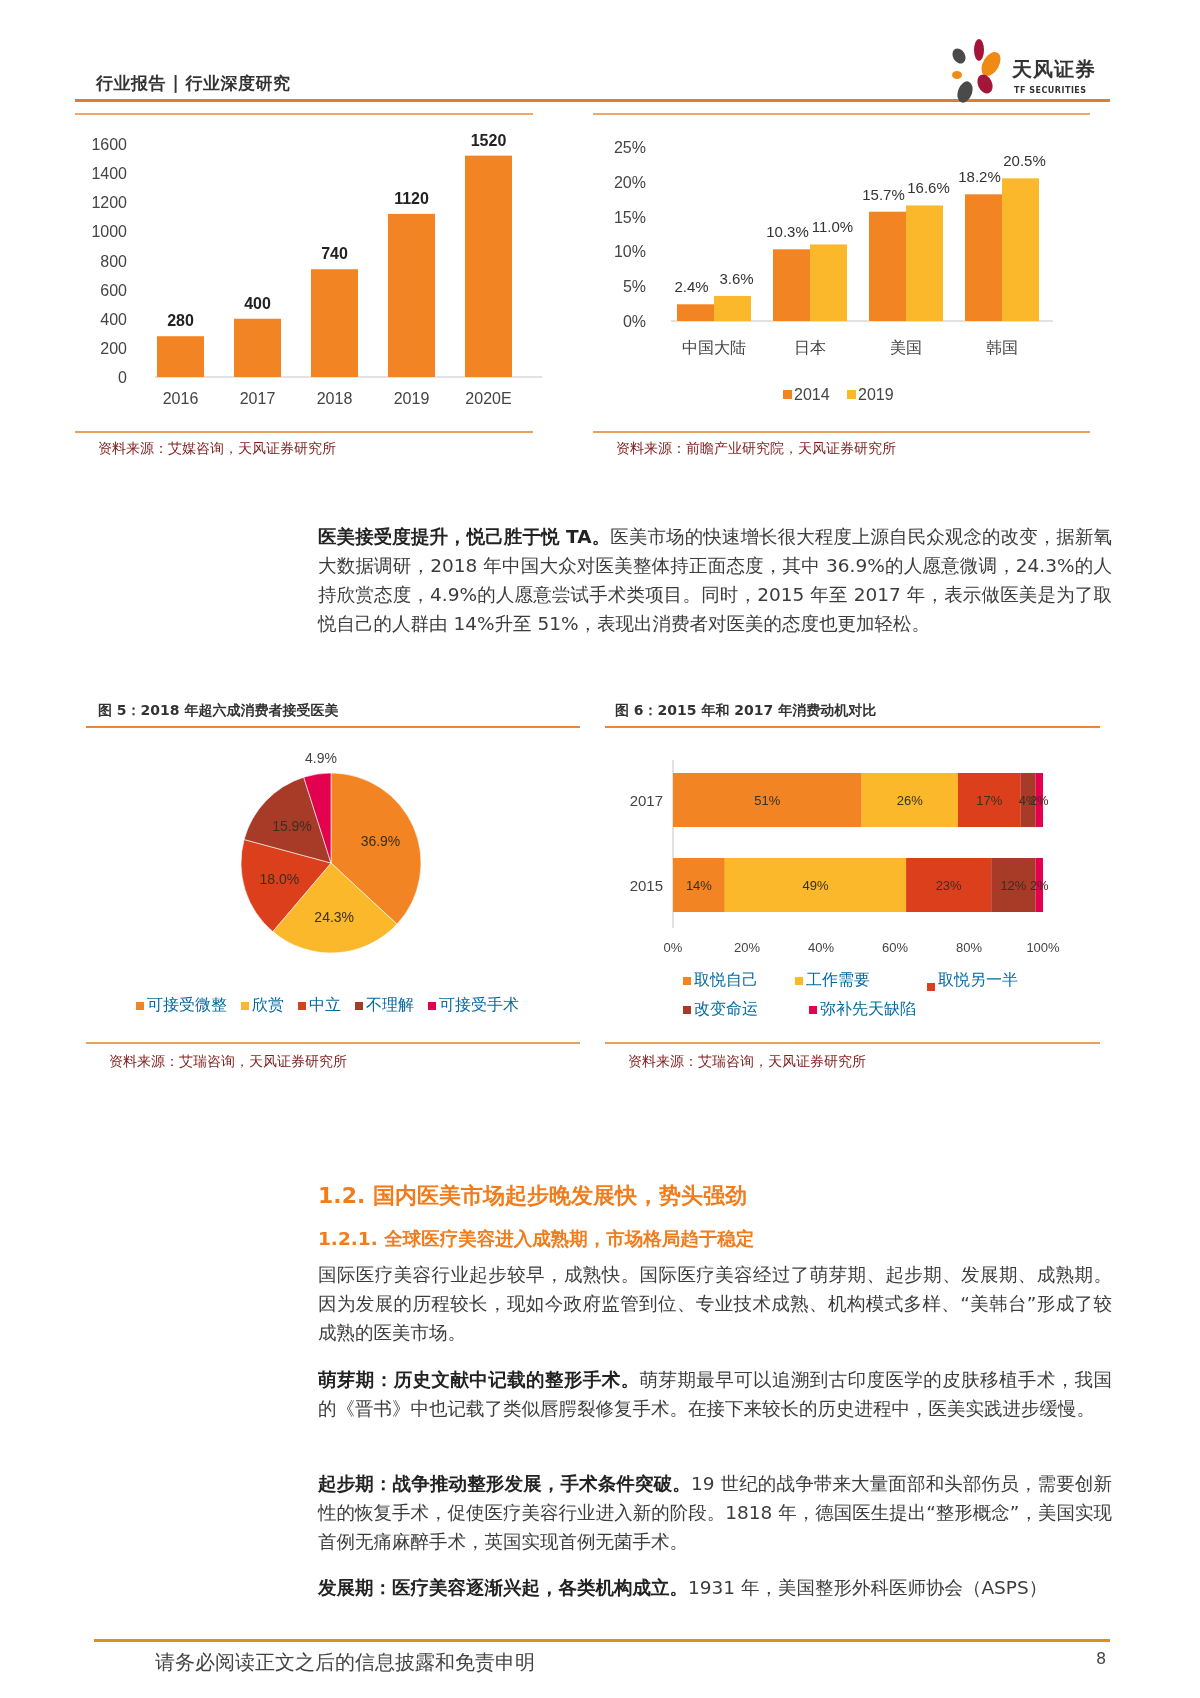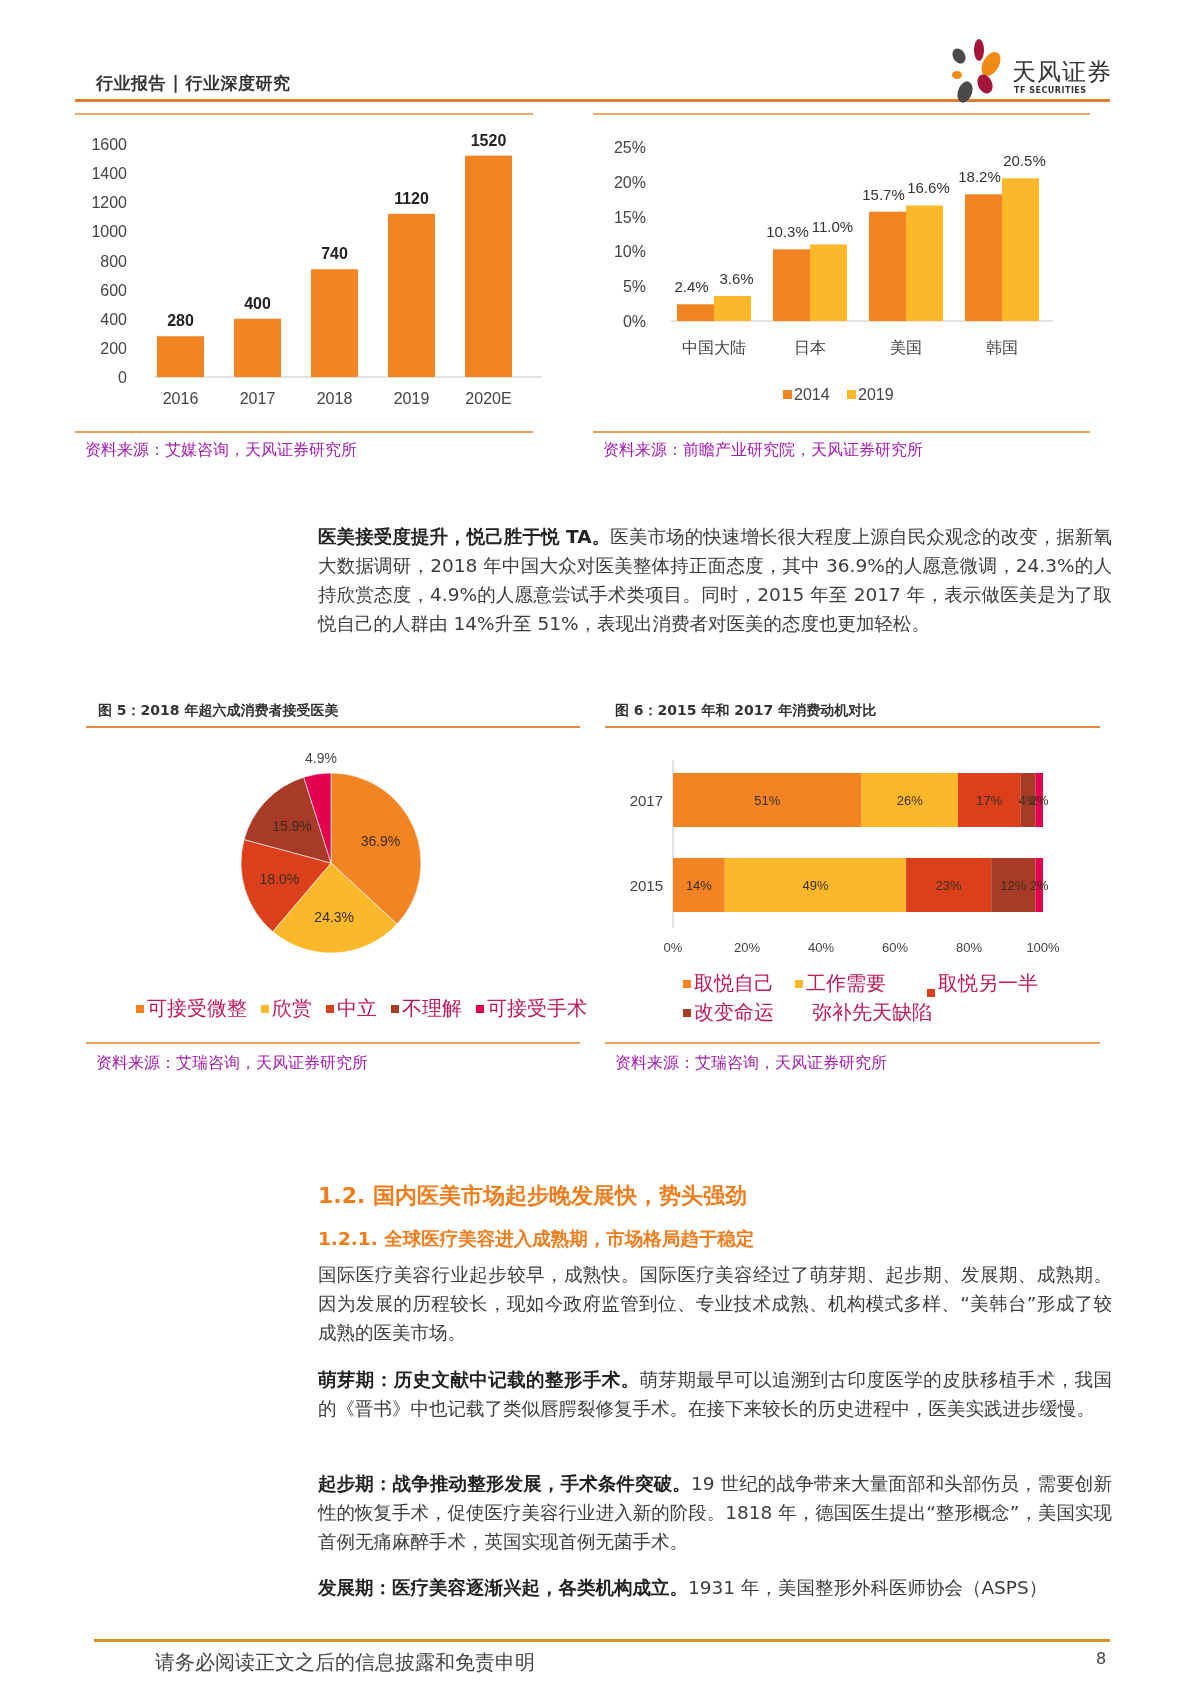--- a/index.html
+++ b/index.html
@@ -2,31 +2,31 @@
 <html><head>
 <meta charset="utf-8">
 <style>
   html, body { margin:0; padding:0; background:#ffffff; }
   body { width:1200px; height:1698px; position:relative; overflow:hidden; font-family:"DejaVu Sans", "Liberation Sans", sans-serif; color:#3a3a3a; }
   .abs { position:absolute; }
   .hdr-title { left:96px; top:72px; font-size:17px; font-weight:bold; color:#333; letter-spacing:0.5px; white-space:nowrap; }
   .hdr-line { left:75px; top:99px; width:1035px; height:3px; background:#e47c2a; }
   .chart-topline { top:113px; height:2px; background:#f0a868; }
   .src-line { height:2px; background:#e8a060; }
-  .src-text { font-size:16px; color:#a21caf; white-space:nowrap; }
-  .logo-text { left:1012px; top:56px; font-size:24px; color:#333; font-weight:normal; letter-spacing:1px; }
+  .src-text { font-size:14px; color:#7f1d1d; white-space:nowrap;margin-left:13px; }
+  .logo-text { left:1012px; top:56px; font-size:20px; color:#333; font-weight:bold; letter-spacing:1px; }
   .logo-sub { left:1014px; top:86px; font-size:8px; color:#333; font-weight:bold; letter-spacing:0.5px; }
   svg text { font-family:"Liberation Sans", "DejaVu Sans", sans-serif; }
   .para { left:318px; width:794px; font-size:18.5px; line-height:29px; color:#3c3c3c; text-align:justify; }
   .para b { color:#222; }
   .sec1 { left:318px; top:1181px; font-size:22px; font-weight:bold; color:#f07c1c; white-space:nowrap; }
   .sec2 { left:318px; top:1226px; font-size:18.5px; font-weight:bold; color:#f07c1c; white-space:nowrap; }
   .fig-title { font-size:14px; font-weight:bold; color:#333; white-space:nowrap; }
   .fig-line { top:726px; height:2px; background:#e8873a; }
-  .legend { font-size:20px; color:#be185d; white-space:nowrap; display:flex; align-items:center; }
+  .legend { font-size:16px; color:#0369a1; white-space:nowrap; display:flex; align-items:center; }
   .legend .sw { display:inline-block; width:8px; height:8px; margin-right:3px; }
   .legend .item { display:inline-flex; align-items:center; margin-right:14px; }
   .footer-line { left:94px; top:1639px; width:1016px; height:3px; background:#d9901c; }
   .footer-text { left:155px; top:1649px; font-size:20px; color:#444; white-space:nowrap; }
   .page-num { left:1096px; top:1649px; font-size:16px; color:#444; }
 </style>
 </head>
 <body>
 
 <div class="abs hdr-title">行业报告 | 行业深度研究</div>

